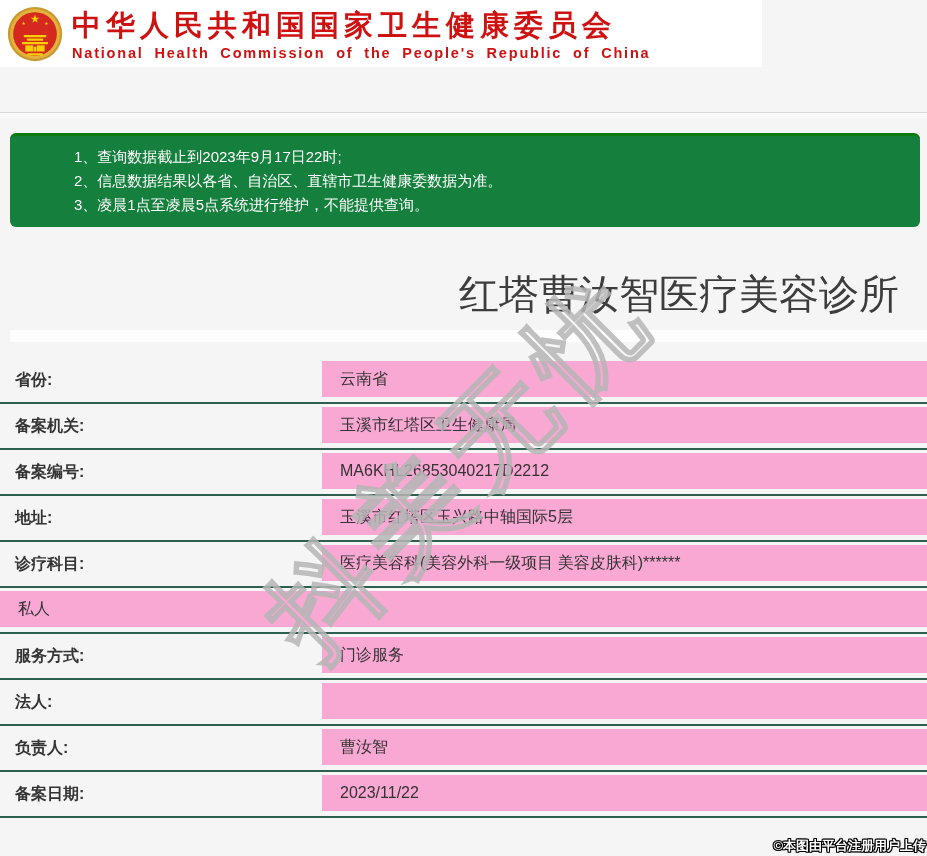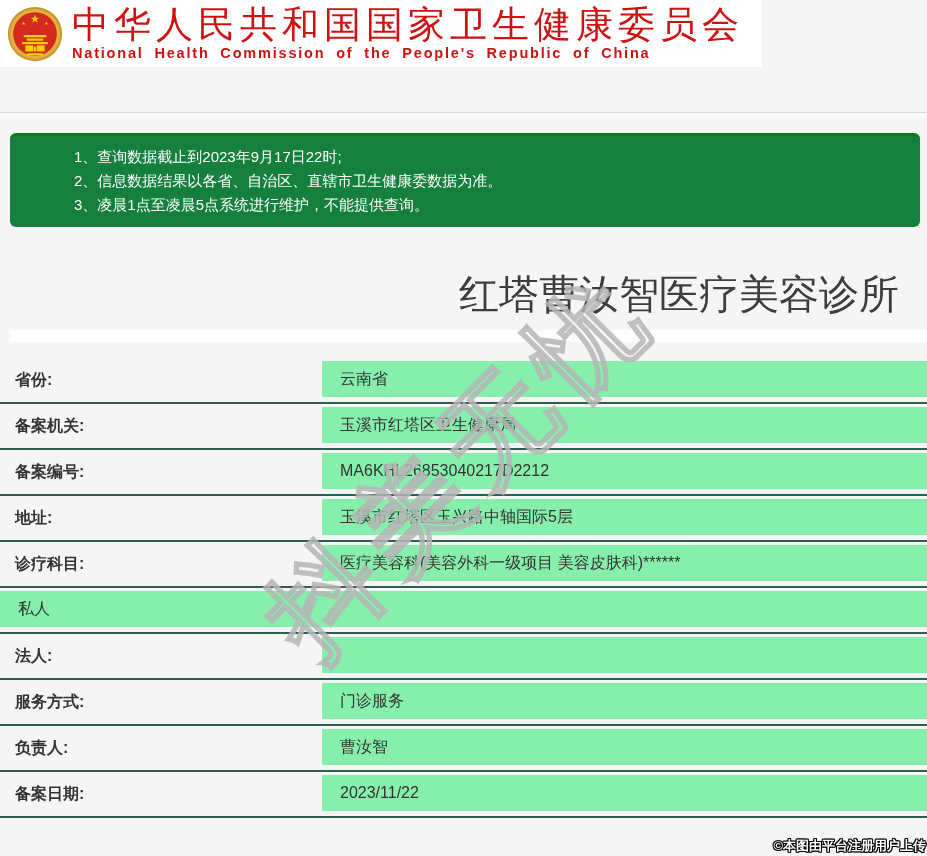--- a/index.html
+++ b/index.html
@@ -14,21 +14,21 @@
   
   .site-header {
     position:absolute; top:0; left:0;
     width:762px; height:67px;
     background:#ffffff;
     display:flex; align-items:center;
   }
   .emblem { width:56px; height:58px; margin-left:7px; flex:0 0 auto; }
   .header-titles { margin-left:9px; }
   .title-cn {
-    color:#ce1111; font-size:37px; font-weight:normal;
+    color:#ce1111; font-size:29px; font-weight:bold;
     letter-spacing:5px; line-height:38px; white-space:nowrap;
   }
   .title-en {
     color:#ce1111; font-size:14.5px; font-weight:bold;
     letter-spacing:1.8px; word-spacing:5px; margin-top:1px; white-space:nowrap;
   }
 
   
   .top-divider    { position:absolute; top:112px; left:0; width:927px; height:1px; background:#d8d8d8; }
   .top-divider-lt { position:absolute; top:113px; left:0; width:927px; height:5px; background:#fafafa; }
@@ -62,21 +62,21 @@
     border-bottom:2px solid #2e5e4e;
   }
   .cell-label {
     width:322px; flex:0 0 auto;
     display:flex; align-items:center;
     padding-left:15px;
     font-size:16px; font-weight:bold; color:#333;
   }
   .cell-value {
     flex:1;
-    background:#86efac;
+    background:#f9a8d4;
     margin:3px 0 5px 0;
     display:flex; align-items:center;
     padding-left:18px;
     font-size:16px; color:#333;
   }
 
   
   .wm-diagonal {
     position:absolute; top:400px; left:180px;
     width:560px; height:130px; line-height:130px;
@@ -158,26 +158,26 @@
     <div class="cell-value">玉溪市红塔区玉兴路中轴国际5层</div>
   </div>
   <div class="row">
     <div class="cell-label">诊疗科目:</div>
     <div class="cell-value">医疗美容科(美容外科一级项目 美容皮肤科)******</div>
   </div>
   <div class="row">
     <div class="cell-value">私人</div>
   </div>
   <div class="row">
+    <div class="cell-label">服务方式:</div>
+    <div class="cell-value">门诊服务</div>
+  </div>
+  <div class="row">
     <div class="cell-label">法人:</div>
     <div class="cell-value"></div>
-  </div>
-  <div class="row">
-    <div class="cell-label">服务方式:</div>
-    <div class="cell-value">门诊服务</div>
   </div>
   <div class="row">
     <div class="cell-label">负责人:</div>
     <div class="cell-value">曹汝智</div>
   </div>
   <div class="row">
     <div class="cell-label">备案日期:</div>
     <div class="cell-value">2023/11/22</div>
   </div>
 </div>

